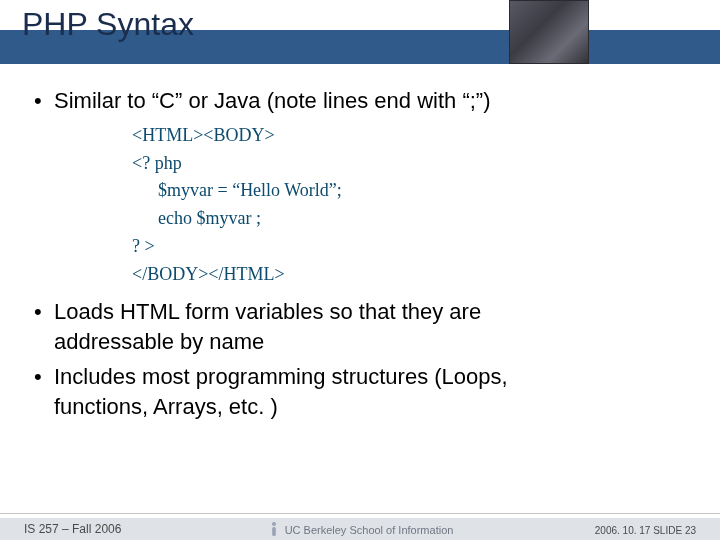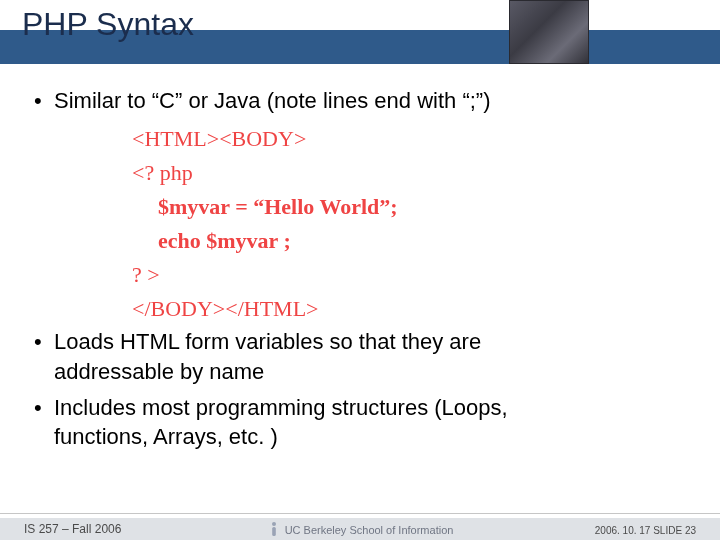--- a/index.html
+++ b/index.html
@@ -7,22 +7,22 @@
   .slide { width: 611px; height: 540px; position: relative; }
   .title-bar { position: relative; height: 64px; }
   .title-bg { position: absolute; left: 0; top: 30px; width: 720px; height: 34px; background: #2f5a8a; }
   .title-photo { position: absolute; right: 22px; top: 0; width: 80px; height: 64px; background: linear-gradient(135deg,#5a5a66 0%, #3b3b44 40%, #6b6b77 70%, #2f2f36 100%); box-shadow: inset 0 0 0 1px #2a2a30; }
   .title-text { position: absolute; left: 22px; top: 6px; font-size: 32px; font-weight: 400; color: #1b2d4d; }
   .body { padding: 22px 34px 0 34px; font-size: 22px; color: #000; line-height: 1.35; }
   .bullet { display: flex; margin-bottom: 6px; }
   .bullet .dot { width: 20px; flex: 0 0 20px; }
   .bullet .dot::before { content: "•"; }
   .bullet .txt { flex: 1; }
-  .code-block { margin: 2px 0 1px 98px; font-family: "Times New Roman", Times, serif; font-size: 22px; line-height: 1.55; color: #ef4444; }
-  .code-block .indent { padding-left: 26px; font-weight: bold; }
+  .code-block { margin: 2px 0 8px 98px; font-family: "Times New Roman", Times, serif; font-size: 18px; line-height: 1.55; color: #0c4a6e; }
+  .code-block .indent { padding-left: 26px; }
   .footer { position: absolute; left: 0; bottom: 0; width: 720px; height: 28px; }
   .footer .divider { position: absolute; left: 0; bottom: 26px; width: 720px; height: 1px; background: #c6c6c6; }
   .footer-bar { position: absolute; left: 0; bottom: 0; width: 720px; height: 22px; background: #dfe2e6; }
   .footer-left { position: absolute; left: 24px; bottom: 4px; font-size: 12px; color: #4a4a4a; }
   .footer-right { position: absolute; right: 24px; bottom: 4px; font-size: 10px; color: #4a4a4a; }
   .footer-center { position: absolute; left: 0; right: 0; bottom: 3px; text-align: center; font-size: 11px; color: #707684; margin-top: 16px; }
   .footer-center svg { vertical-align: -3px; margin-right: 4px; }
 </style>
 </head>
 <body>

